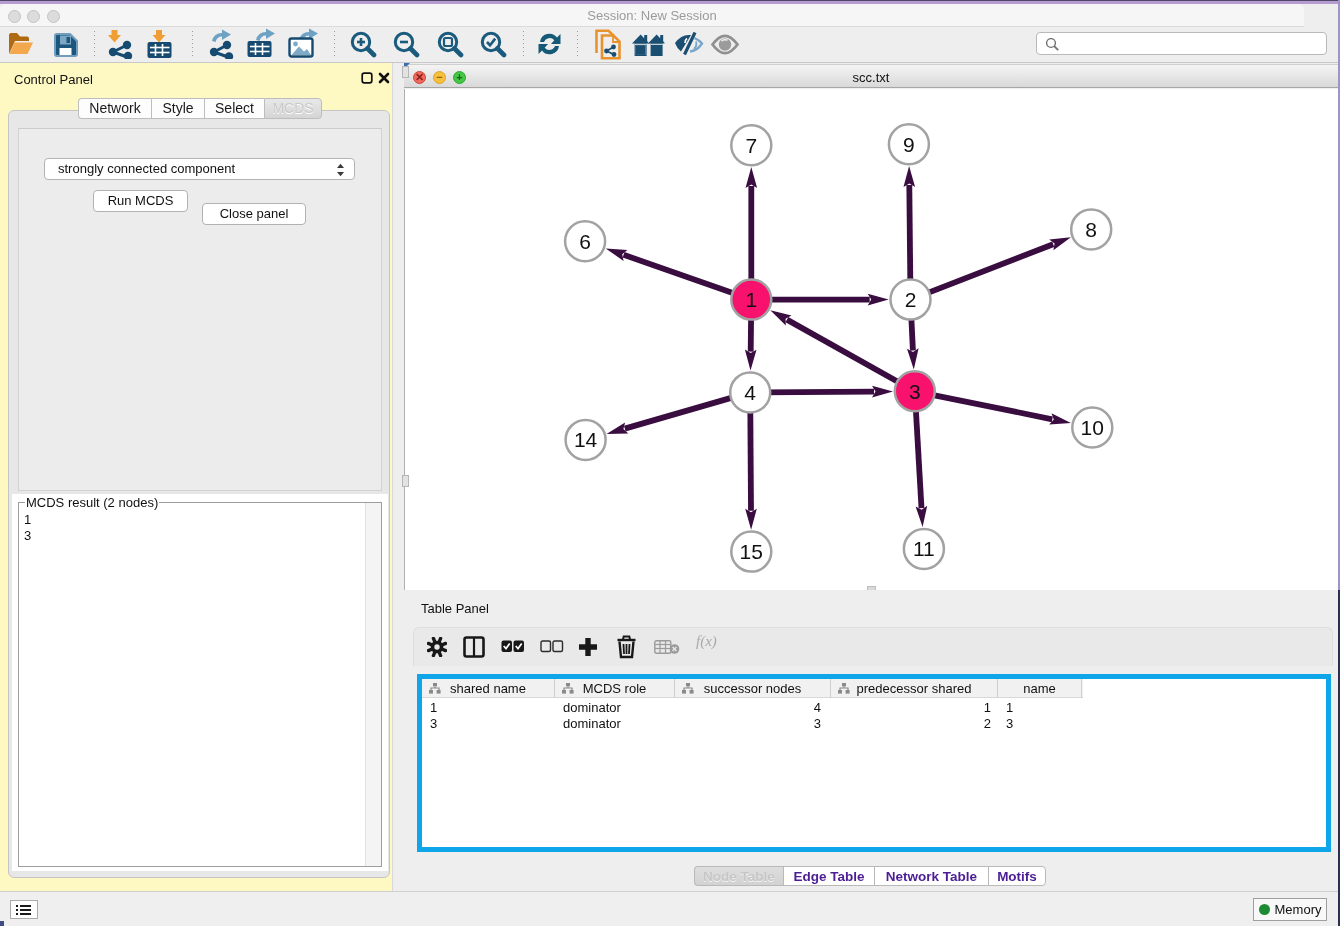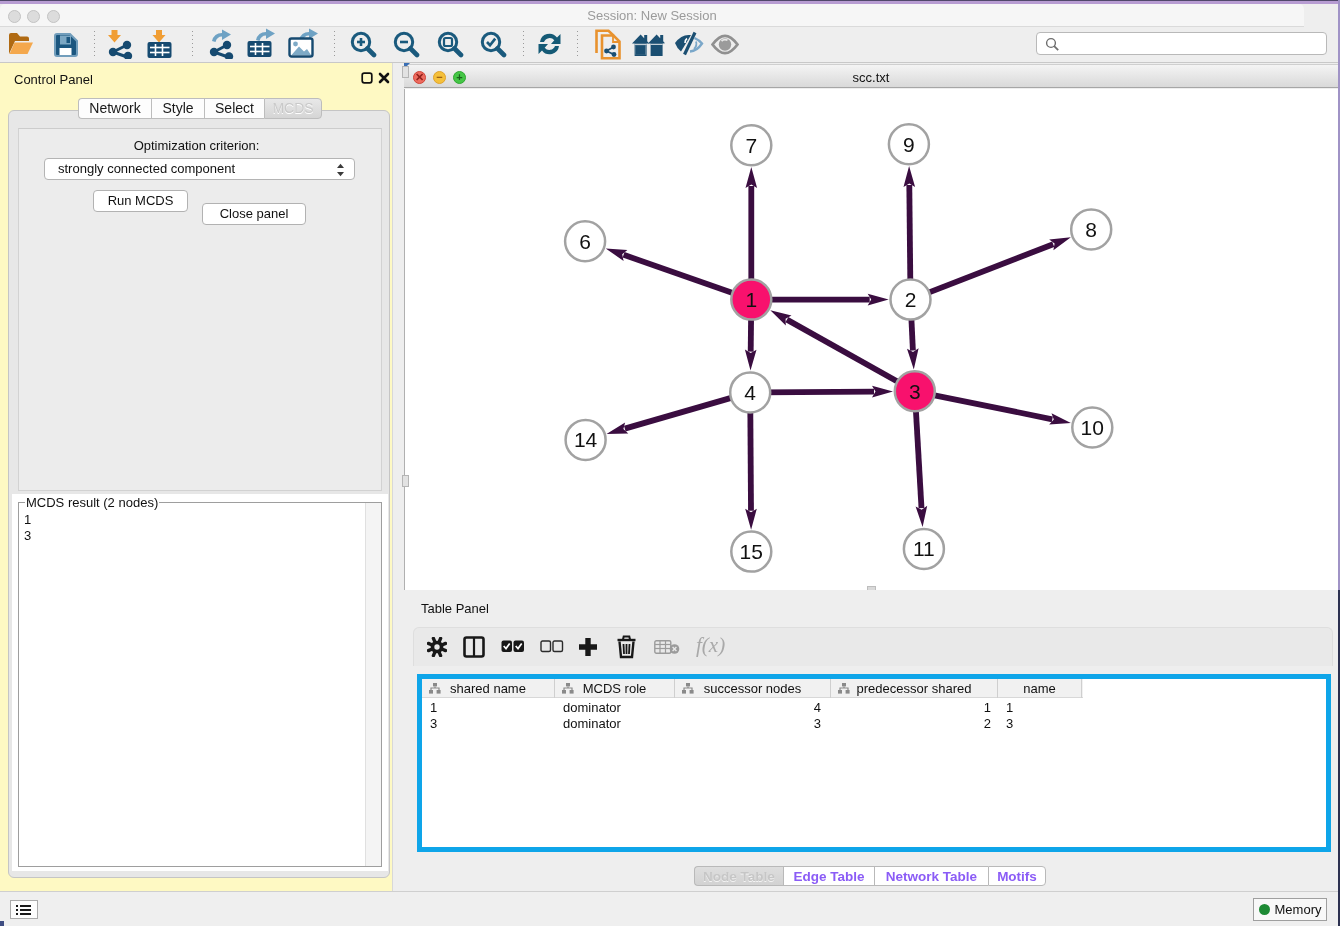--- a/index.html
+++ b/index.html
@@ -59,21 +59,21 @@
   #ttoolbar { position:absolute; left:9px; top:37px; width:920px; height:39px;
     background:#e9e9e9; border:1px solid #dedede; border-radius:6px 6px 0 0; border-bottom:none;}
   #ttable { position:absolute; left:13px; top:84px; width:914px; height:178px; background:#ffffff;
     border:5px solid #0ea5e9;}
   #thead { position:absolute; left:0; top:0; width:661px; height:19px; background:#f1f1f1;
     border-bottom:1px solid #d8d8d8; }
   .thcell { position:absolute; top:0; height:19px; border-right:1px solid #cfcfcf;
     font-size:13px; color:#111; text-align:center; line-height:19px;}
   .trow { position:absolute; font-size:13px; color:#111; height:16px; line-height:16px;}
   .btabs { position:absolute; display:flex; }
-  .btab { font-size:13.5px; font-weight:700; color:#8b5cf6; background:#ffffff;
+  .btab { font-size:13.5px; font-weight:700; color:#4c1d95; background:#ffffff;
     border:1px solid #b9b9b9; border-right:none; text-align:center; height:20px; line-height:19px; }
   .btab:first-child { border-radius:4px 0 0 4px; background:linear-gradient(#dedede,#d2d2d2);
     color:#c6c6c6; text-shadow:0 1px 0 #f4f4f4;}
   .btab:last-child { border-radius:0 4px 4px 0; border-right:1px solid #b9b9b9;}
   
   #statusbar { left:0; top:891px; width:1340px; height:35px; background:#efefef; border-top:1px solid #cfcfcf;padding-left:6px;}
   #listbtn { position:absolute; left:10px; top:8px; width:28px; height:19px; background:#fdfdfd;
     border:1px solid #ababab;}
   #membtn { position:absolute; right:13px; top:6px; width:74px; height:23px; background:#f8f8f8;
     border:1px solid #9f9f9f; font-size:13px; color:#111; text-align:center; line-height:21px;}
@@ -250,21 +250,20 @@
     <path d="M2,2 L10,10 M10,2 L2,10" stroke="#111" stroke-width="2.6" stroke-linecap="round"></path>
   </svg>
   <div id="cp-outer" class="abs"></div>
   <div class="tabrow" style="left:78px;top:35px">
     <div class="tab" style="width:73px">Network</div>
     <div class="tab" style="width:53px">Style</div>
     <div class="tab" style="width:60px">Select</div>
     <div class="tab gray" style="width:58px">MCDS</div>
   </div>
   <div id="cp-inner" class="abs"></div>
-  <div id="optlabel" class="abs">Optimization criterion:</div>
   <div id="combo" class="abs">strongly connected component
     <svg class="abs" style="right:8px;top:3px" width="11" height="16" viewBox="0 0 11 16">
       <path d="M2,6 L5.5,1.8 L9,6 Z" fill="#3a3a3a"></path>
       <path d="M2,10 L5.5,14.2 L9,10 Z" fill="#3a3a3a"></path>
     </svg>
   </div>
   <div class="btn" style="left:93px;top:127px;width:95px">Run MCDS</div>
   <div class="btn" style="left:202px;top:140px;width:104px">Close panel</div>
   <div id="fieldwrap" class="abs"></div>
   <div id="fieldborder" class="abs"></div>
@@ -411,21 +410,21 @@
       <g stroke="#9b9b9b" stroke-width="1.2">
           <line x1="1" y1="4.5" x2="16.8" y2="4.5"></line>
           <line x1="1" y1="8.5" x2="16.8" y2="8.5"></line>
           <line x1="6" y1="1" x2="6" y2="13"></line>
           <line x1="11.5" y1="1" x2="11.5" y2="13"></line>
         </g>
       <circle cx="20.5" cy="9" r="4.8" fill="#9b9b9b"></circle>
       <path d="M18.6,7.1 L22.4,10.9 M22.4,7.1 L18.6,10.9" stroke="#e9e9e9" stroke-width="1.4"></path>
     </svg>
 
-    <div class="abs" style="left:282px;top:5px;font-family:'Liberation Serif',serif;font-style:italic;font-size:21px;color:#a9a9a9">f(x)</div>
+    <div class="abs" style="left:282px;top:5px;font-family:'Liberation Serif',serif;font-style:italic;font-size:15px;color:#a9a9a9">f(x)</div>
   </div>
   <div id="ttable" class="abs">
     <div id="thead" class="abs">
       <div class="thcell" style="left:0;width:133px">shared name</div>
       <div class="thcell" style="left:133px;width:120px">MCDS role</div>
       <div class="thcell" style="left:253px;width:156px">successor nodes</div>
       <div class="thcell" style="left:409px;width:167px">predecessor shared</div>
       <div class="thcell" style="left:576px;width:84px;">name</div>
       <svg class="abs" style="left:7px;top:4px" width="12" height="11" viewBox="0 0 12 11">
       <g fill="#8a8a8a">

